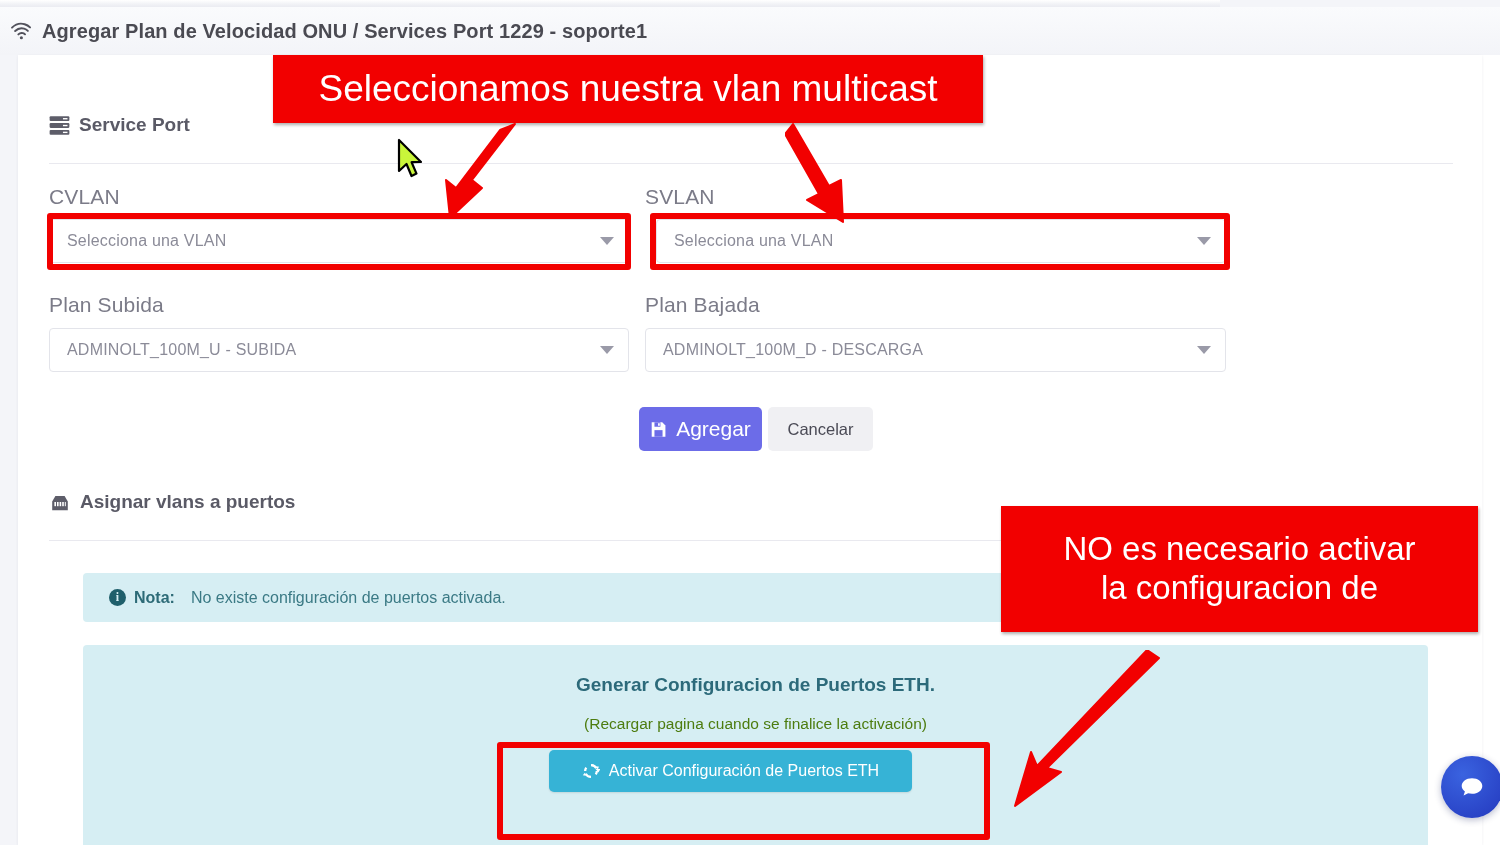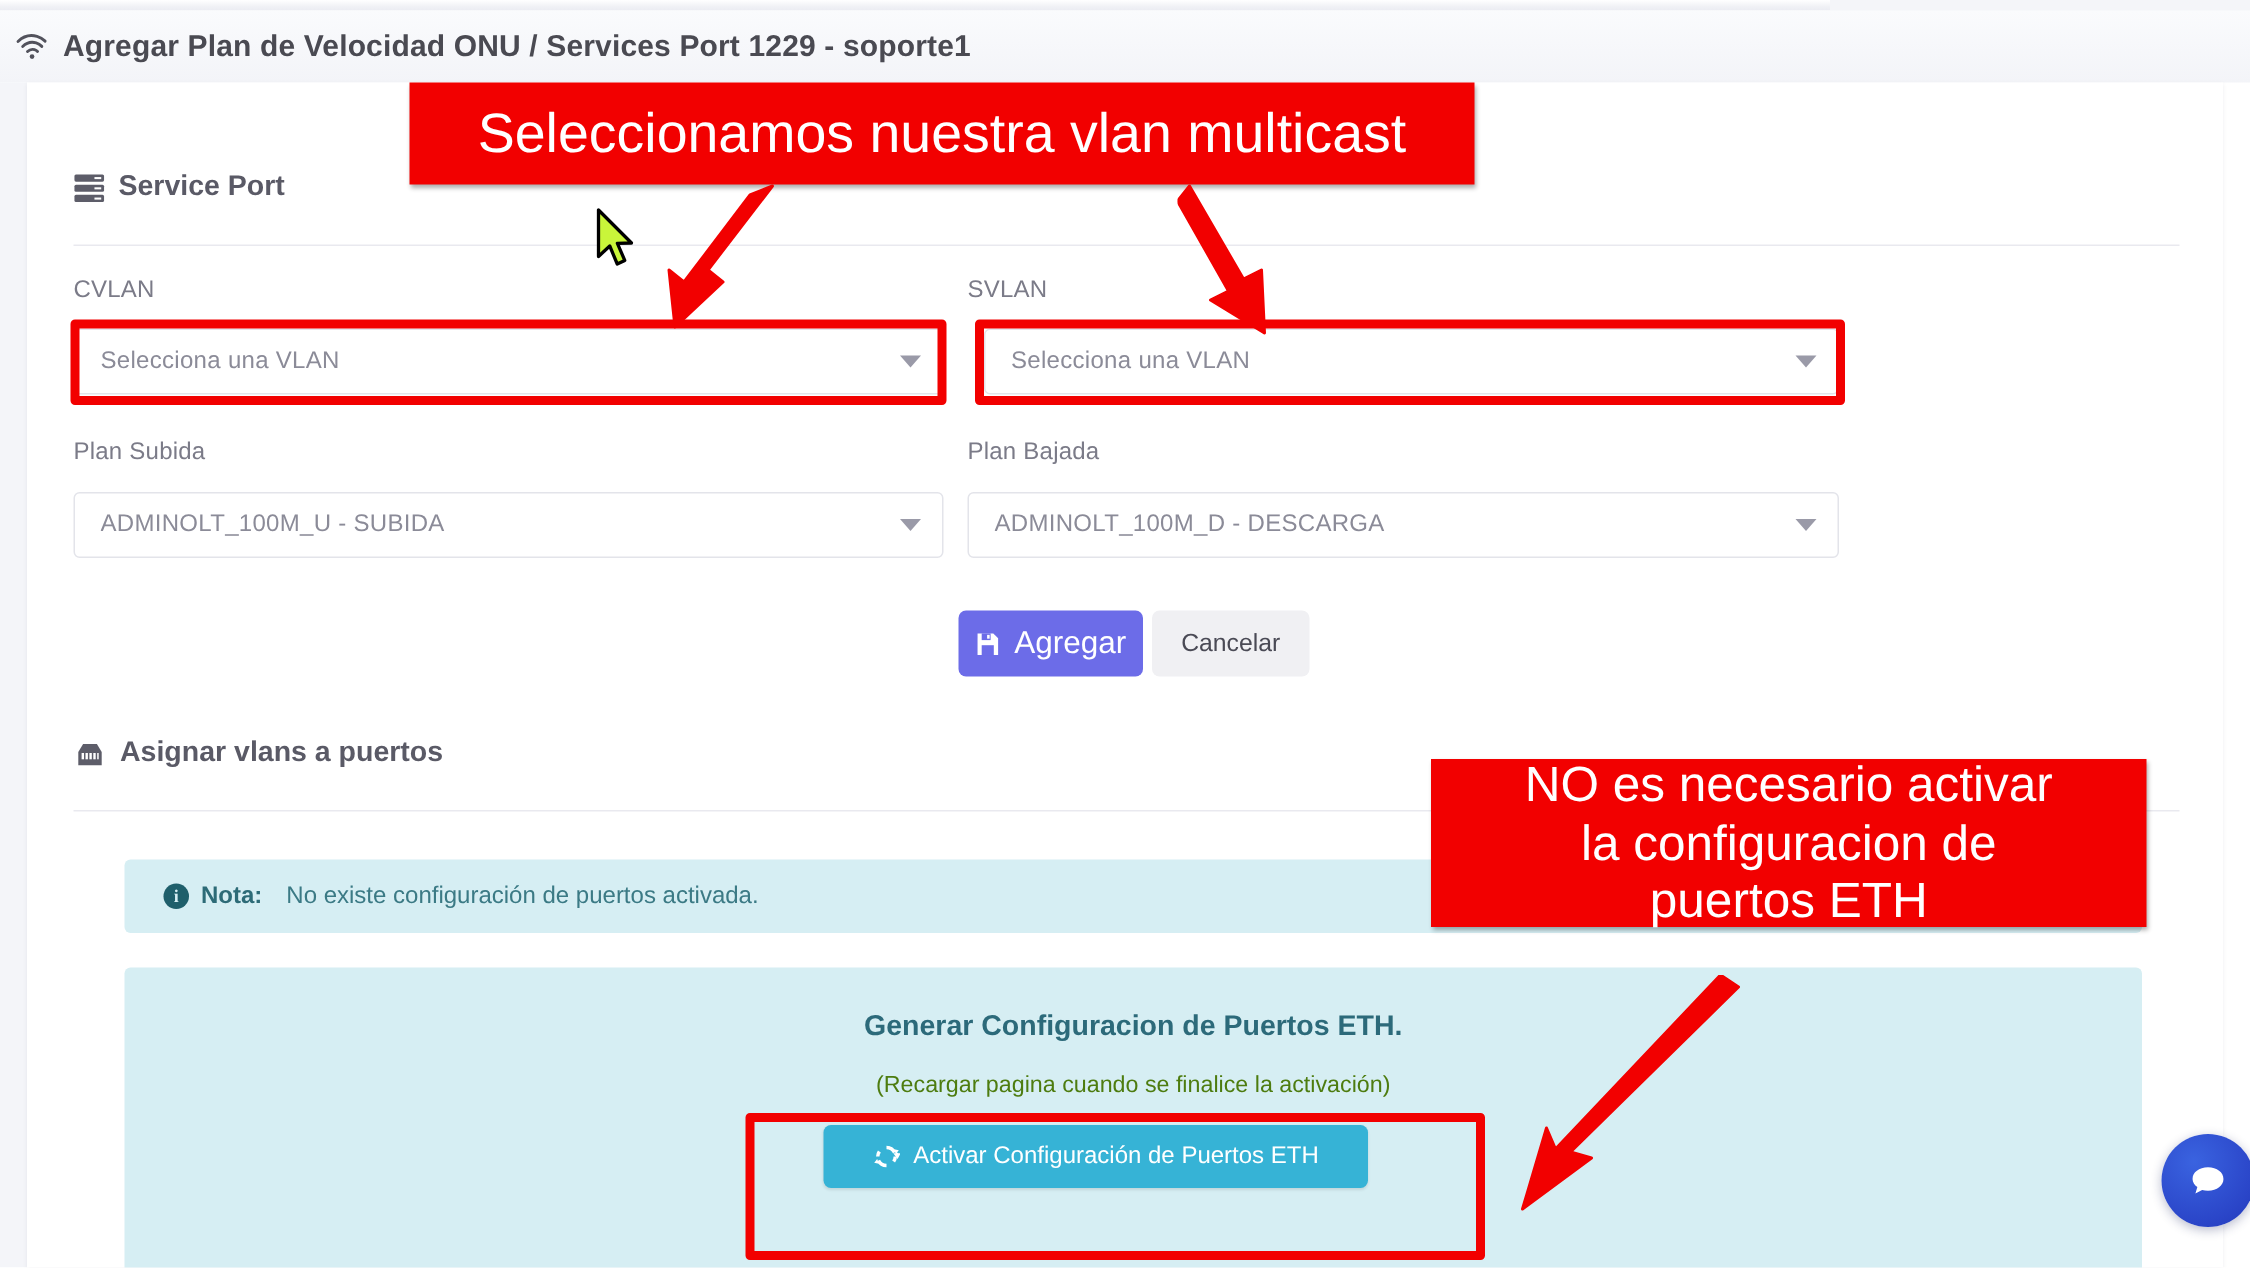--- a/index.html
+++ b/index.html
@@ -95,21 +95,21 @@
     display: block;
   }
   .icon-eth {
     width: 22px; height: 18px;
     display: block;
   }
 
   
   .field-label {
     position: absolute;
-    font-size: 16px;
+    font-size: 21px;
     color: #7b7b88;
     letter-spacing: 0.15px;
   }
   .select-box {
     position: absolute;
     box-sizing: border-box;
     border: 1px solid #e3e4ea;
     border-radius: 4px;
     background: #ffffff;
     display: flex;
@@ -366,24 +366,23 @@
       <path d="M2.0 9 a7 7 0 0 1 1.3 -4.0 l1.9 1.3 A4.7 4.7 0 0 0 4.3 9 z" fill="#ffffff"></path>
       <path d="M16.0 9 a7 7 0 0 1 -1.3 4.0 l-1.9 -1.3 A4.7 4.7 0 0 0 13.7 9 z" fill="#ffffff"></path>
     </svg>
     <span>Activar Configuración de Puertos ETH</span>
   </button>
 </div>
 <div class="redbox" style="left:497px; top:742px; width:493px; height:98px;"></div>
 
 <div class="anno anno-1" style="left:273px; top:55px; width:710px; height:68px;">Seleccionamos nuestra vlan multicast</div>
 
-<div class="anno anno-2" style="left:954px; top:506px; width:477px; height:112px; flex-direction:column;">
+<div class="anno anno-2" style="left:1001px; top:506px; width:477px; height:126px; flex-direction:column;">
   <span>NO es necesario activar</span>
   <span>la configuracion de</span>
-  <span>puertos ETH</span>
 </div>
 
 <svg class="arrow-svg" style="left:420px; top:118px; width:110px; height:110px;" viewBox="0 0 110 110">
   <path d="M95 6 L52 62 L62 70 L30 100 L26 62 L36 70 L80 12 Z" fill="#f20000" stroke="#f20000" stroke-width="2" stroke-linejoin="round"></path>
 </svg>
 
 <svg class="arrow-svg" style="left:785px; top:118px; width:90px; height:110px;" viewBox="0 0 90 110">
   <path d="M8 6 L44 68 L56 62 L58 104 L22 82 L34 76 L0 16 Z" fill="#f20000" stroke="#f20000" stroke-width="2" stroke-linejoin="round"></path>
 </svg>
 

